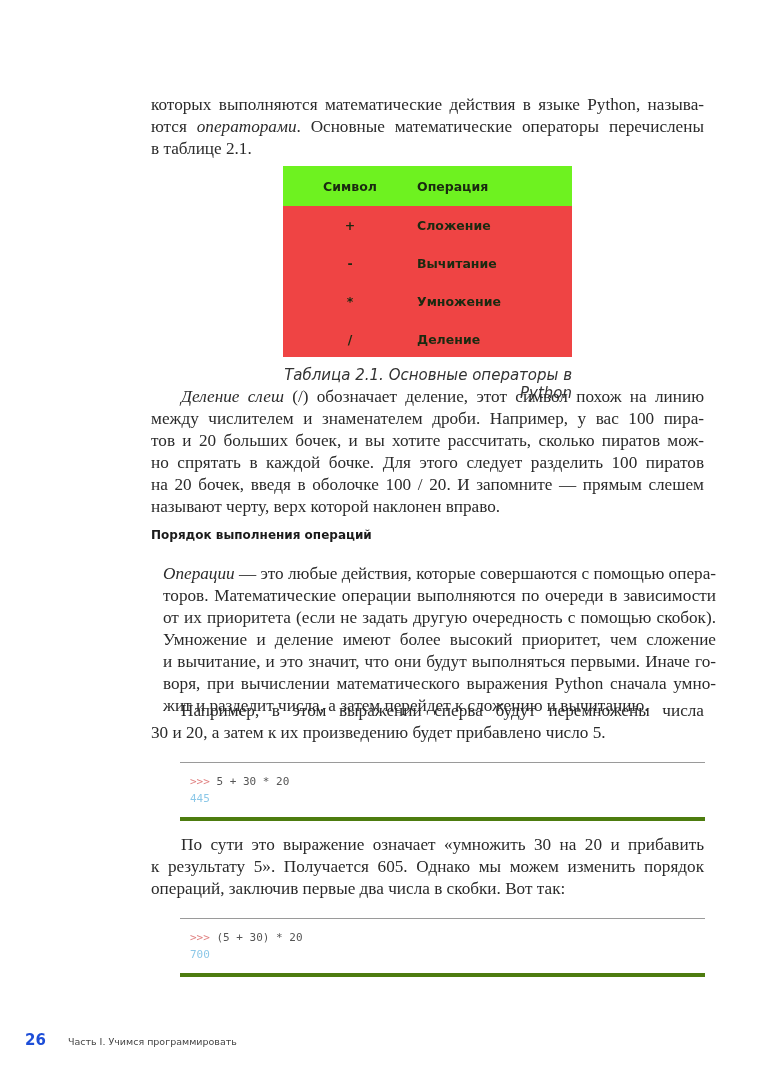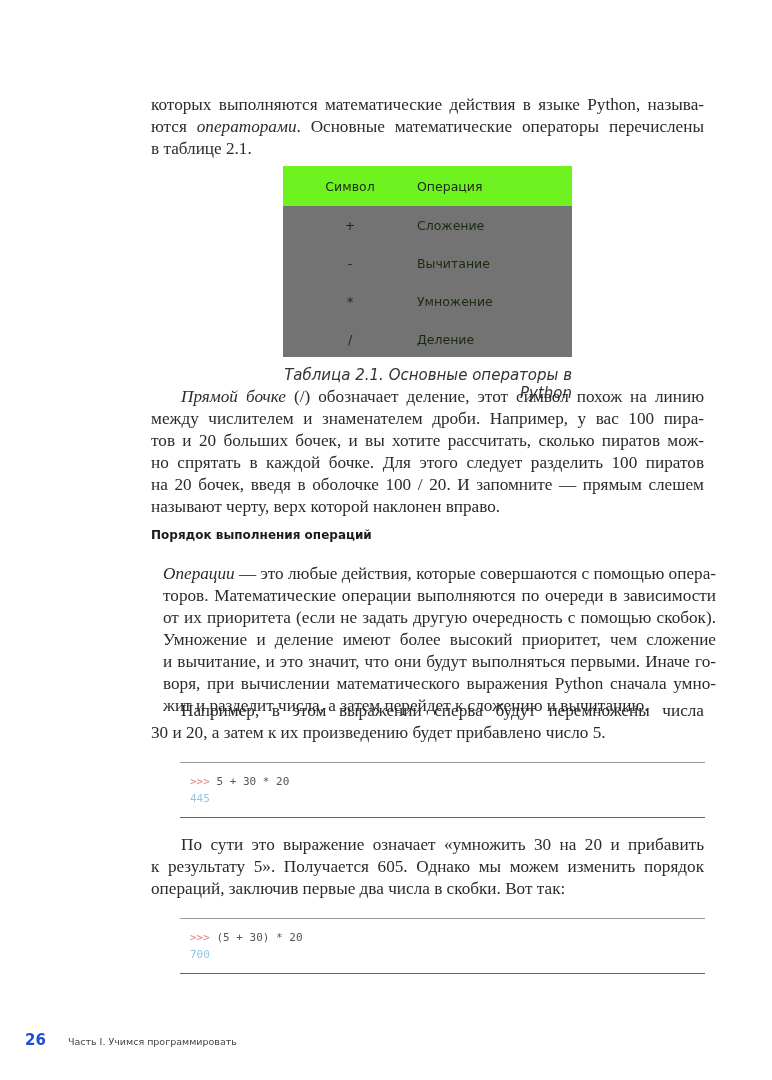--- a/index.html
+++ b/index.html
@@ -13,41 +13,42 @@
     font-size: 17.2px; line-height: 22px; text-align: justify;
     text-align-last: left;
   }
   .para .line { display: block; text-align: justify; text-align-last: justify; white-space: nowrap; }
   .para .line.last { text-align-last: left; }
   .indent { padding-left: 30px; }
   em { font-style: italic; }
 
   .table {
     position: absolute; left: 283px; top: 166px; width: 289px; height: 191px;
-    background: #737373;
+    background: #ef4444;
+    font-weight: bold;
   }
   .table .thead { height: 40px; background: #6ef220; display: flex; align-items: center; }
   .table .row { height: 38px; display: flex; align-items: center; }
   .table .c1 { width: 134px; text-align: center; }
   .table .c2 { flex: 1; text-align: left; }
   .table .cell { font-size: 12.5px; color: #1a2a10; }
 
   .caption {
     position: absolute; left: 283px; top: 366px; width: 289px; text-align: right;
     font-size: 15px; font-style: italic; color: #333;
   }
 
   .heading {
     position: absolute; left: 151px; top: 528px;
     font-size: 12px; font-weight: bold; color: #1a1a1a;
   }
 
   .code {
     position: absolute; left: 180px; width: 525px;
-    border-top: 1px solid #9a9a9a; border-bottom: 1px solid #4d7c0f;
+    border-top: 1px solid #9a9a9a; border-bottom: 4px solid #4d7c0f;
     font-size: 11px; line-height: 17px; padding: 10px 0 10px 0;
   }
   .code .line { padding-left: 10px; white-space: pre; }
   .prompt { color: #e08080; }
   .input { color: #555; }
   .output { color: #8cc8e8; }
 
   .footer { position: absolute; left: 25px; top: 1031px; display: flex; align-items: baseline; }
   .page-num { font-size: 15px; font-weight: bold; color: #1d4ed8; margin-right: 22px; }
   .running { font-size: 9.5px; color: #444; }
@@ -79,21 +80,21 @@
     <div class="c2 cell">Умножение</div>
   </div>
   <div class="row">
     <div class="c1 cell">/</div>
     <div class="c2 cell">Деление</div>
   </div>
 </div>
 <div class="caption sans">Таблица 2.1. Основные операторы в Python</div>
 
 <div class="para serif" style="top:386px;">
-  <span class="line indent"><em>Прямой бочке</em><span> (/) обозначает деление, этот символ похож на линию</span></span>
+  <span class="line indent"><em>Деление слеш</em><span> (/) обозначает деление, этот символ похож на линию</span></span>
   <span class="line">между числителем и знаменателем дроби. Например, у вас 100 пира-</span>
   <span class="line">тов и 20 больших бочек, и вы хотите рассчитать, сколько пиратов мож-</span>
   <span class="line">но спрятать в каждой бочке. Для этого следует разделить 100 пиратов</span>
   <span class="line">на 20 бочек, введя в оболочке 100 / 20. И запомните — прямым слешем</span>
   <span class="line last">называют черту, верх которой наклонен вправо.</span>
 </div>
 
 <div class="heading sans">Порядок выполнения операций</div>
 
 <div class="para serif" style="top:563px;margin-left:12px;">

